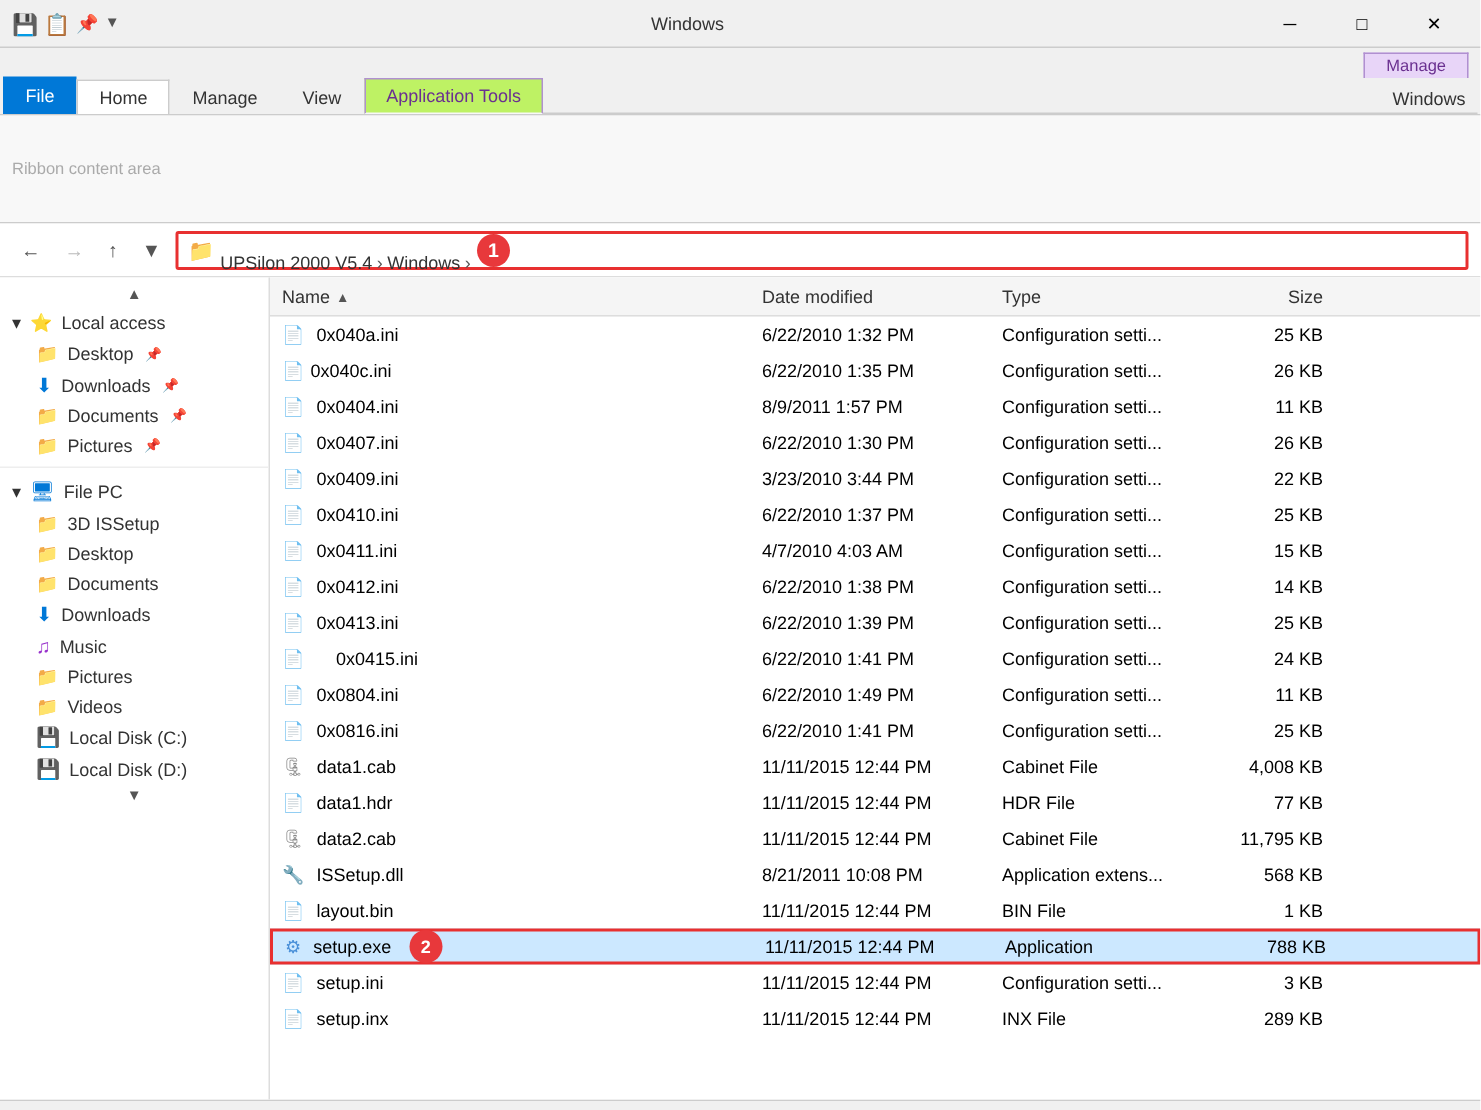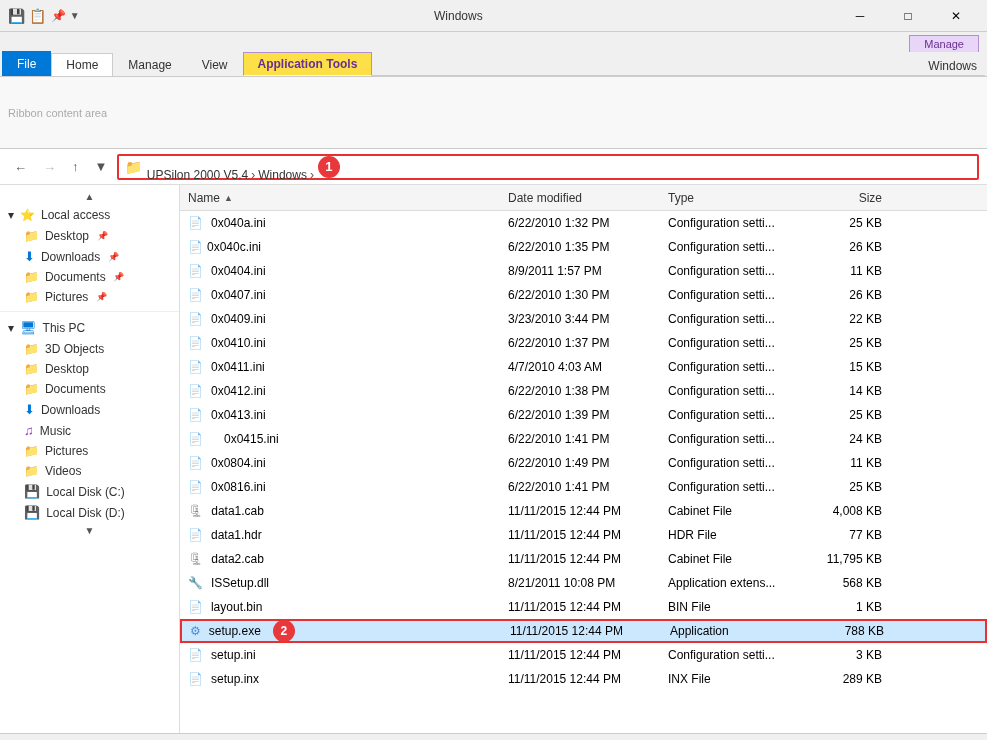--- a/index.html
+++ b/index.html
@@ -228,21 +228,21 @@
     </div>
     <div class="ribbon-tab active">
       <span>Home</span>
     </div>
     <div class="ribbon-tab">
       <span>Manage</span>
     </div>
     <div class="ribbon-tab">
       <span>View</span>
     </div>
-    <div class="ribbon-tab" style="color:#6a3090; border:1px solid #b090d0; border-bottom:1px solid #f8f8f8; background:#fde047;font-weight:bold;">
+    <div class="ribbon-tab" style="color:#6a3090; border:1px solid #b090d0; border-bottom:1px solid #f8f8f8; background:#bef264;">
       <span>Application Tools</span>
     </div>
     <div style="flex:1; border-bottom:1px solid #ccc; height:24px;"></div>
     <div style="font-size:12px; color:#333; padding:2px 8px; border-bottom:1px solid #ccc;">
       <span>Windows</span>
     </div>
   </div>
 </div>
 
 <div class="ribbon-content">
@@ -300,26 +300,26 @@
       <span style="color:#f0a800;">📁</span>
       <span>Pictures</span>
       <span style="color:#0078d7; font-size:9px; margin-left:2px;">📌</span>
     </div>
 
     <div class="sidebar-divider"></div>
 
     <div class="sidebar-section-label">
       <span>▾</span>
       <span style="color:#0078d7; font-size:13px;">🖥</span>
-      <span>This PC</span>
+      <span>File PC</span>
     </div>
 
     <div class="sidebar-item">
       <span style="color:#4a8fd4;">📁</span>
-      <span>3D Objects</span>
+      <span>3D ISSetup</span>
     </div>
     <div class="sidebar-item">
       <span style="color:#f0a800;">📁</span>
       <span>Desktop</span>
     </div>
     <div class="sidebar-item">
       <span style="color:#f0a800;">📁</span>
       <span>Documents</span>
     </div>
     <div class="sidebar-item">

